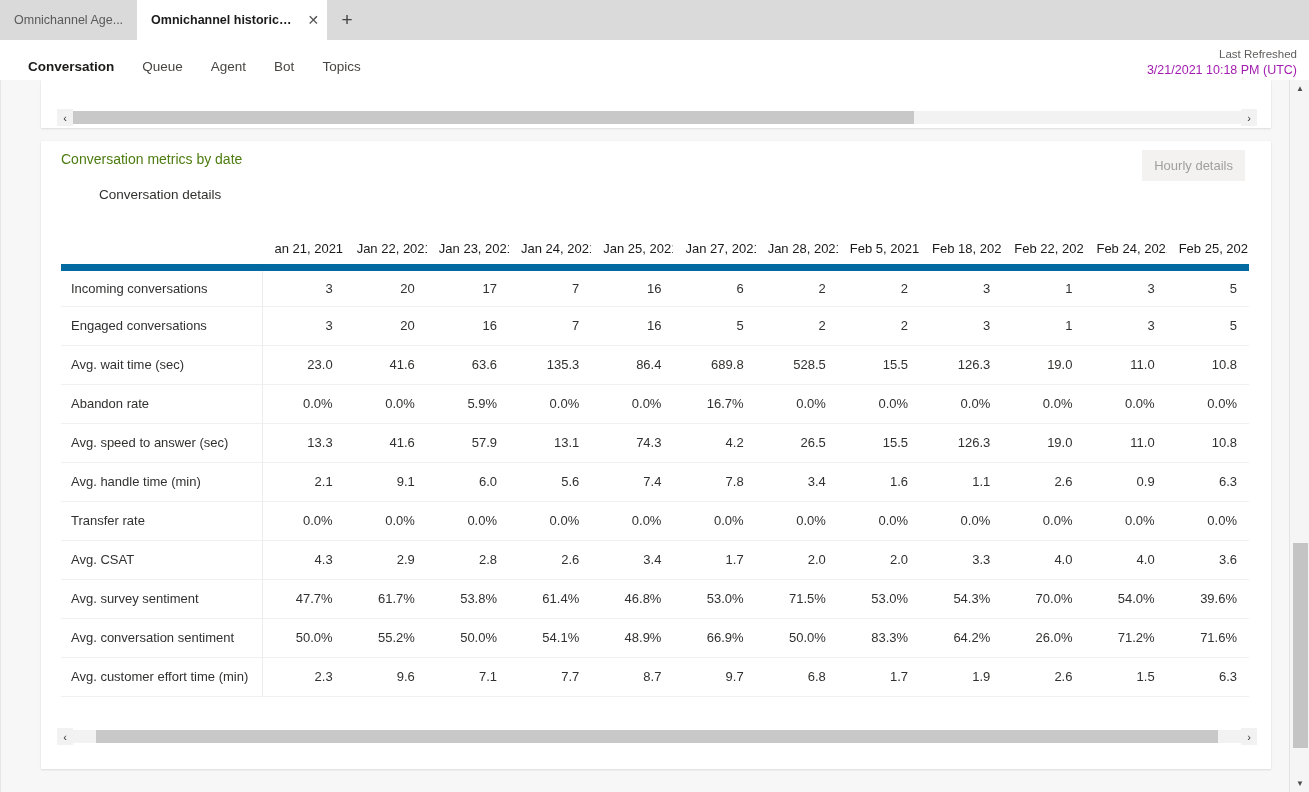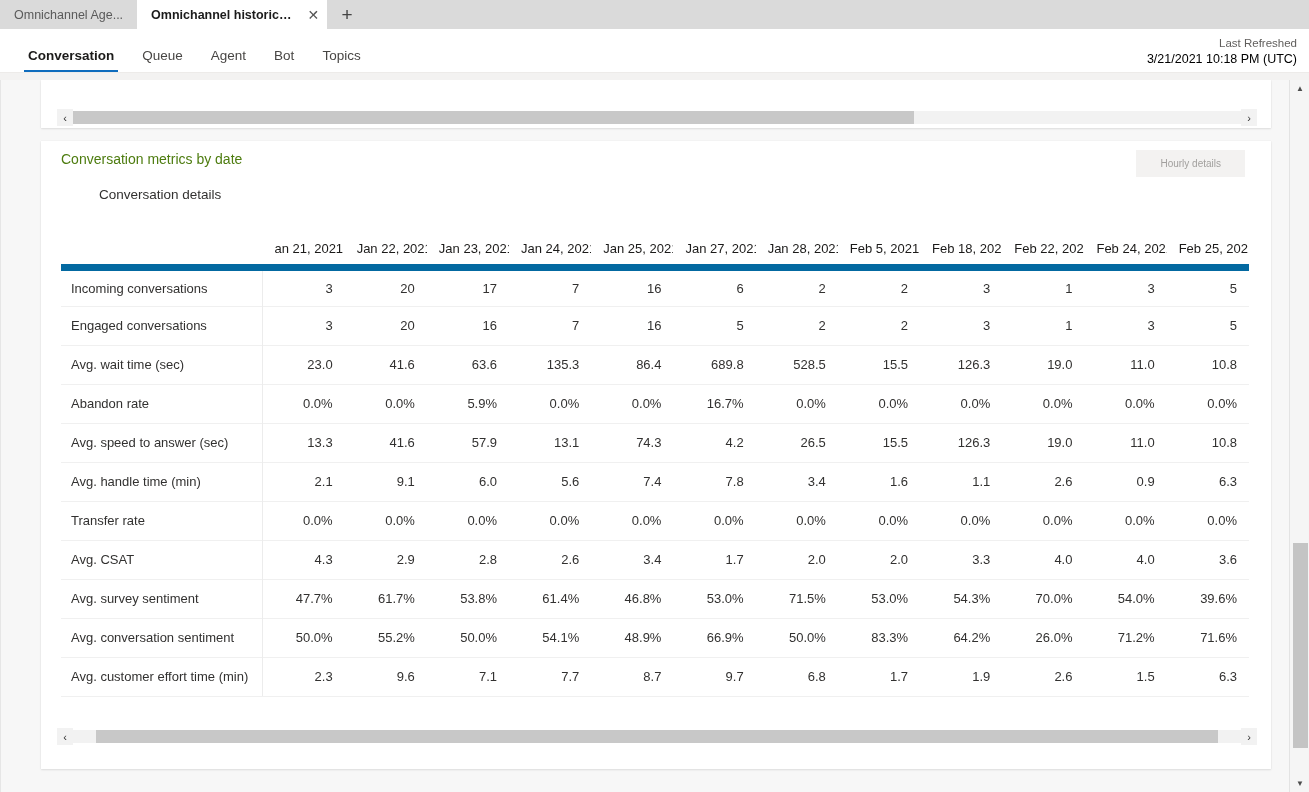--- a/index.html
+++ b/index.html
@@ -6,21 +6,21 @@
   html, body {
     width: 1309px; height: 792px;
     font-family: "Liberation Sans", sans-serif;
     background: #f3f2f1;
     overflow: hidden;
   }
   body { position: relative; }
 
   
   .tabstrip {
-    height: 29px; background: #dadada;
+    height: 40px; background: #dadada;
     display: flex; align-items: stretch;
     position: relative; z-index: 5;
   }
   .tab {
     display: flex; align-items: center;
     padding: 0 14px; font-size: 12.5px; color: #4a4a4a;
     max-width: 190px; white-space: nowrap;
     cursor: default;
   }
   .tab.inactive { color: #5a5a5a; }
@@ -55,21 +55,21 @@
   .navtab.active { color: #1b1a19; font-weight: bold; }
   .navtab.active::after {
     content: ""; position: absolute; left: 6px; right: 6px; bottom: 0;
     height: 2px; background: #0f6cbd;
   }
   .refresh {
     position: absolute; right: 12px; top: 6px;
     text-align: right; line-height: 16px;
   }
   .refresh .r1 { font-size: 11.5px; color: #605e5c; }
-  .refresh .r2 { font-size: 12.5px; color: #000000; }
+  .refresh .r2 { font-size: 12.5px; color: #a21caf; }
 
   
   .page {
     position: absolute; left: 0; top: 80px; right: 20px; bottom: 0;
     background: #f7f7f7;
     border-left: 1px solid #e6e6e6;
     overflow: hidden;
   }
 
   .card {
@@ -98,22 +98,22 @@
   }
 
   
   .sect-title {
     position: absolute; left: 20px; top: 10px;
     font-size: 14px; color: #4d7c0f;
   }
   .hourly-btn {
     position: absolute; right: 26px; top: 9px;
     background: #f3f2f1; color: #a19f9d;
-    border: none; font-size: 10px;
-    padding: 8px 24px; font-family: inherit;
+    border: none; font-size: 13px;
+    padding: 8px 12px; font-family: inherit;
   }
   .pillbar { position: absolute; left: 20px; top: 38px; display: flex; align-items: center; }
   .pill {
     background: #1a6ef5; color: #ffffff; font-weight: bold;
     font-size: 13.5px; padding: 8px 20px; border: none;
     font-family: inherit; white-space: nowrap;
   }
   .pill.ghost {
     background: transparent; color: #323130; font-weight: normal;
     margin-left: 22px; padding: 8px 16px;

